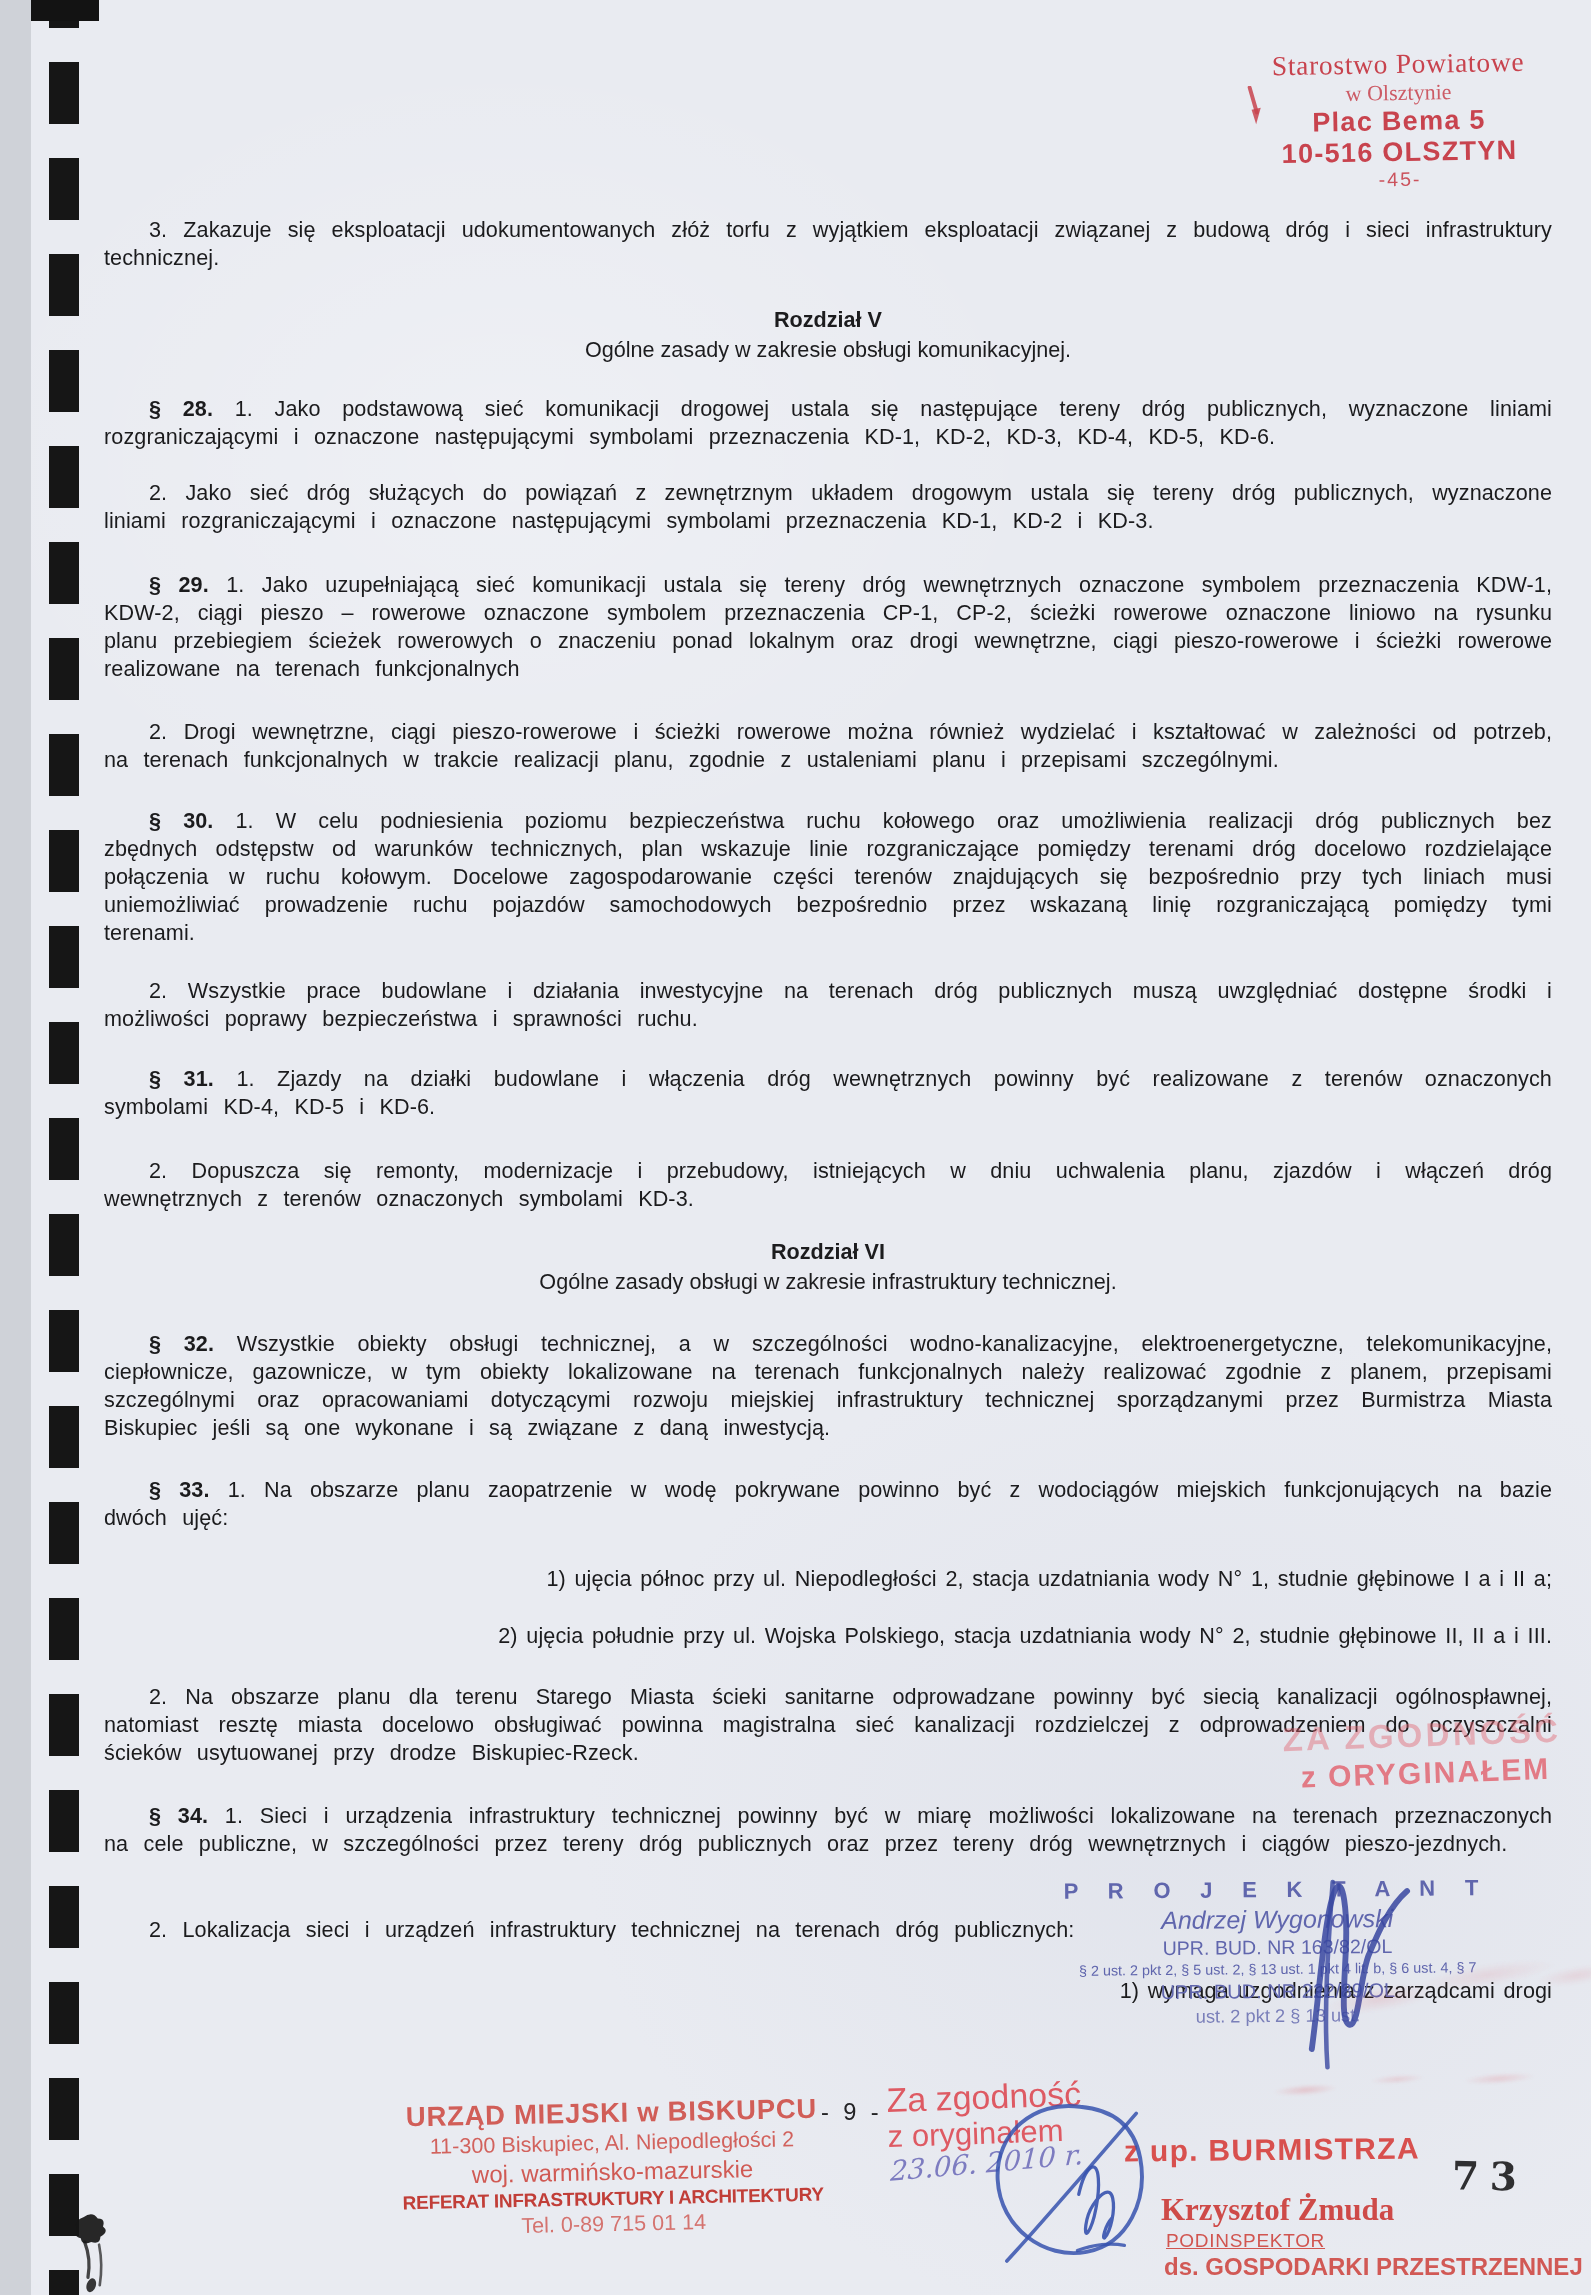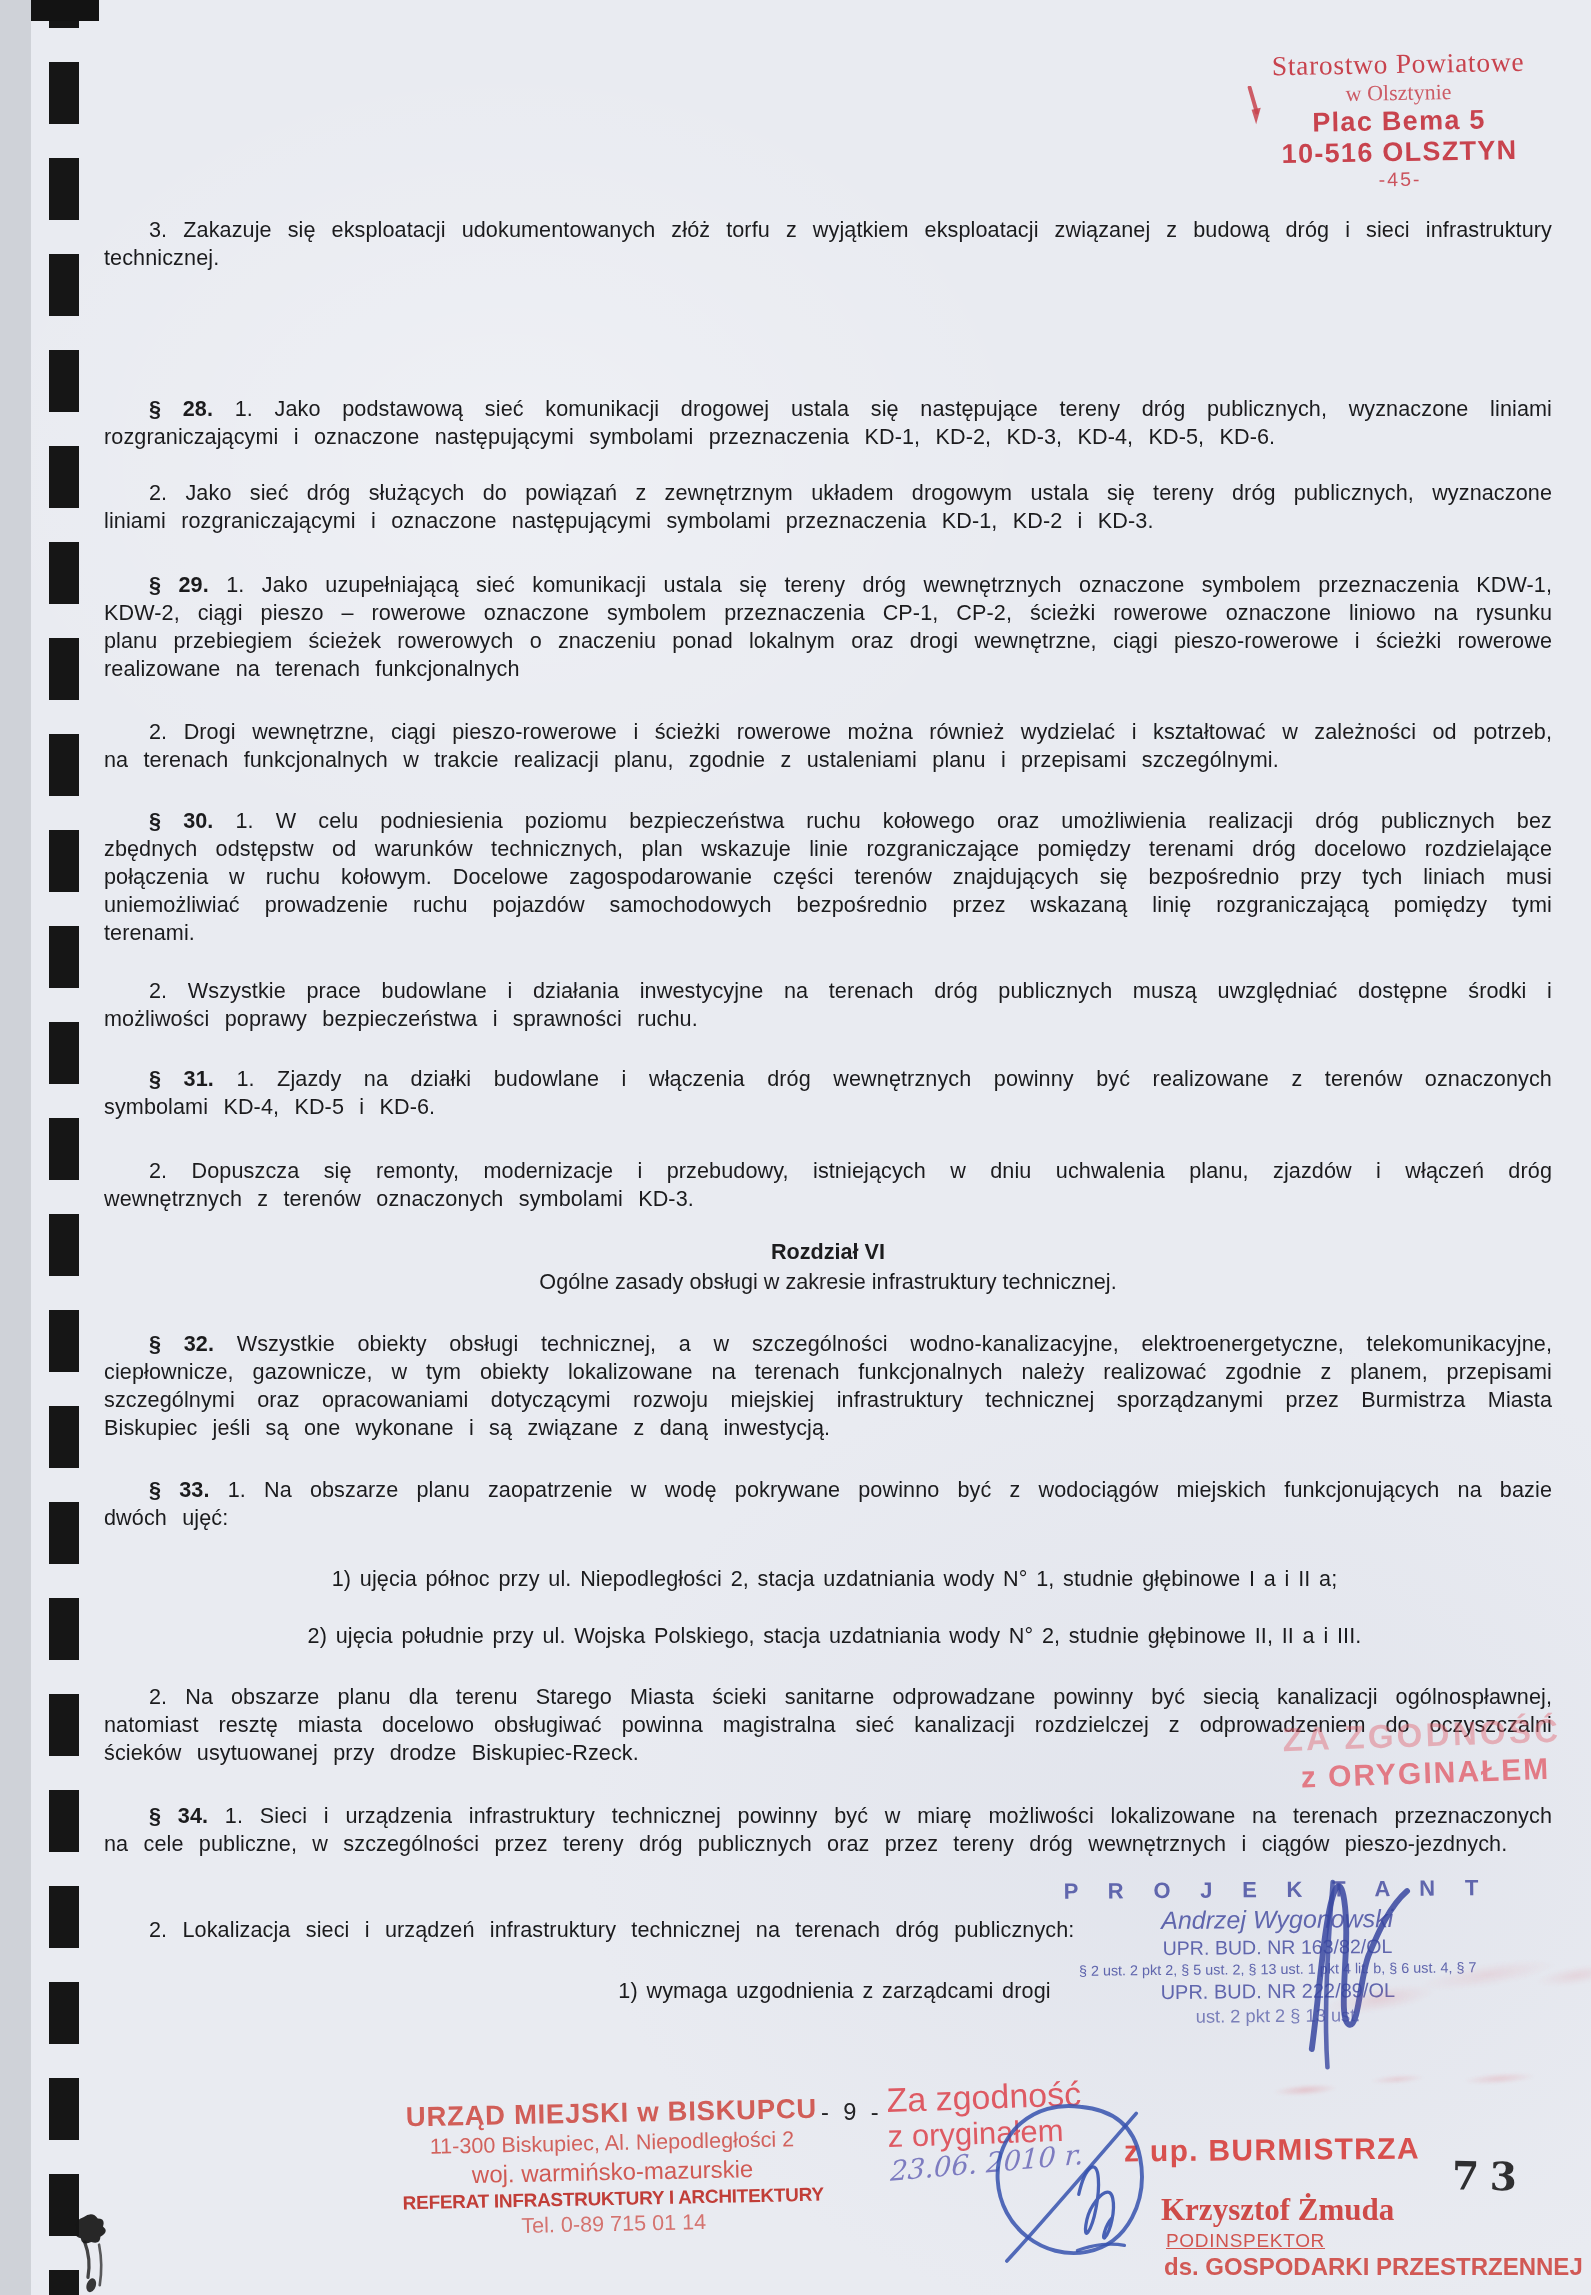--- a/index.html
+++ b/index.html
@@ -21,21 +21,21 @@
   }
   .corner-mark{position:absolute;left:0;top:0;width:68px;height:21px;background:#131313;filter:blur(0.3px);}
   
   .doc{position:absolute;left:73px;top:0;width:1448px;height:100%;}
   .para{
     position:absolute;left:0;width:100%;
     font-size:21.6px;line-height:28px;letter-spacing:0.1px;word-spacing:9.2px;
     text-align:justify;margin:0;color:#1b1b1d;
   }
   .para.indent{text-indent:45px;}
-  .para.li{text-align:center;text-indent:13px;word-spacing:2.6px;}
+  .para.li{text-align:right;text-indent:13px;word-spacing:2.6px;}
   .para b{font-weight:700;}
   .chapter{position:absolute;left:0;width:100%;text-align:center;margin:0;}
   .chapter .ch-title{font-weight:700;font-size:21.6px;line-height:30px;}
   .chapter .ch-sub{font-weight:400;font-size:21.6px;line-height:30px;}
   
   .st-starostwo{
     position:absolute;left:1211px;top:47px;width:314px;text-align:center;
     color:#c8434e;transform:rotate(-1deg);
   }
   .st-starostwo .l1{font-family:"Liberation Serif",serif;font-size:27.5px;line-height:33px;letter-spacing:0.7px;}
@@ -126,20 +126,24 @@
   <div class="arrow-mark">
     <svg width="17" height="41" viewBox="0 0 26 62">
       <path d="M4 2 L15 40" stroke="#c8434e" stroke-width="6" fill="none" stroke-linecap="round" opacity=".85"></path>
       <path d="M7 36 L21 33 L14 58 Z" fill="#c8434e" opacity=".85"></path>
     </svg>
   </div>
 
   <div class="doc">
     <p class="para indent" style="top:216px">3. Zakazuje się eksploatacji udokumentowanych złóż torfu z wyjątkiem eksploatacji związanej z budową dróg i sieci infrastruktury technicznej.</p>
 
+    <div class="chapter" style="top:305px">
+      <div class="ch-title">Rozdział V</div>
+      <div class="ch-sub">Ogólne zasady w zakresie obsługi komunikacyjnej.</div>
+    </div>
 
     <p class="para indent" style="top:395px"><b>§ 28.</b><span> 1. Jako podstawową sieć komunikacji drogowej ustala się następujące tereny dróg publicznych, wyznaczone liniami rozgraniczającymi i oznaczone następującymi symbolami przeznaczenia KD-1, KD-2, KD-3, KD-4, KD-5, KD-6.</span></p>
     <p class="para indent" style="top:479px">2. Jako sieć dróg służących do powiązań z zewnętrznym układem drogowym ustala się tereny dróg publicznych, wyznaczone liniami rozgraniczającymi i oznaczone następującymi symbolami przeznaczenia KD-1, KD-2 i KD-3.</p>
     <p class="para indent" style="top:571px"><b>§ 29.</b><span> 1. Jako uzupełniającą sieć komunikacji ustala się tereny dróg wewnętrznych oznaczone symbolem przeznaczenia KDW-1, KDW-2, ciągi pieszo – rowerowe oznaczone symbolem przeznaczenia CP-1, CP-2, ścieżki rowerowe oznaczone liniowo na rysunku planu przebiegiem ścieżek rowerowych o znaczeniu ponad lokalnym oraz  drogi wewnętrzne, ciągi pieszo-rowerowe i ścieżki rowerowe realizowane na terenach funkcjonalnych</span></p>
     <p class="para indent" style="top:718px">2. Drogi wewnętrzne, ciągi pieszo-rowerowe i ścieżki rowerowe można również wydzielać i kształtować w zależności od potrzeb, na terenach funkcjonalnych w trakcie realizacji planu, zgodnie z ustaleniami planu i przepisami szczególnymi.</p>
     <p class="para indent" style="top:807px"><b>§ 30.</b><span> 1. W celu podniesienia poziomu bezpieczeństwa ruchu kołowego oraz umożliwienia realizacji dróg publicznych bez zbędnych odstępstw od warunków technicznych, plan wskazuje linie rozgraniczające pomiędzy terenami dróg docelowo rozdzielające połączenia w ruchu kołowym. Docelowe zagospodarowanie części terenów znajdujących się bezpośrednio przy tych liniach musi uniemożliwiać prowadzenie ruchu pojazdów samochodowych bezpośrednio przez wskazaną linię rozgraniczającą pomiędzy tymi terenami.</span></p>
     <p class="para indent" style="top:977px">2. Wszystkie prace budowlane i działania inwestycyjne na terenach dróg publicznych muszą uwzględniać  dostępne środki i możliwości poprawy bezpieczeństwa i sprawności ruchu.</p>
     <p class="para indent" style="top:1065px"><b>§ 31.</b><span> 1. Zjazdy na działki budowlane i włączenia dróg wewnętrznych powinny być realizowane z terenów oznaczonych symbolami KD-4, KD-5 i KD-6.</span></p>
     <p class="para indent" style="top:1157px">2. Dopuszcza się remonty, modernizacje i przebudowy, istniejących w dniu uchwalenia planu, zjazdów i włączeń dróg wewnętrznych z terenów oznaczonych symbolami KD-3.</p>
 

